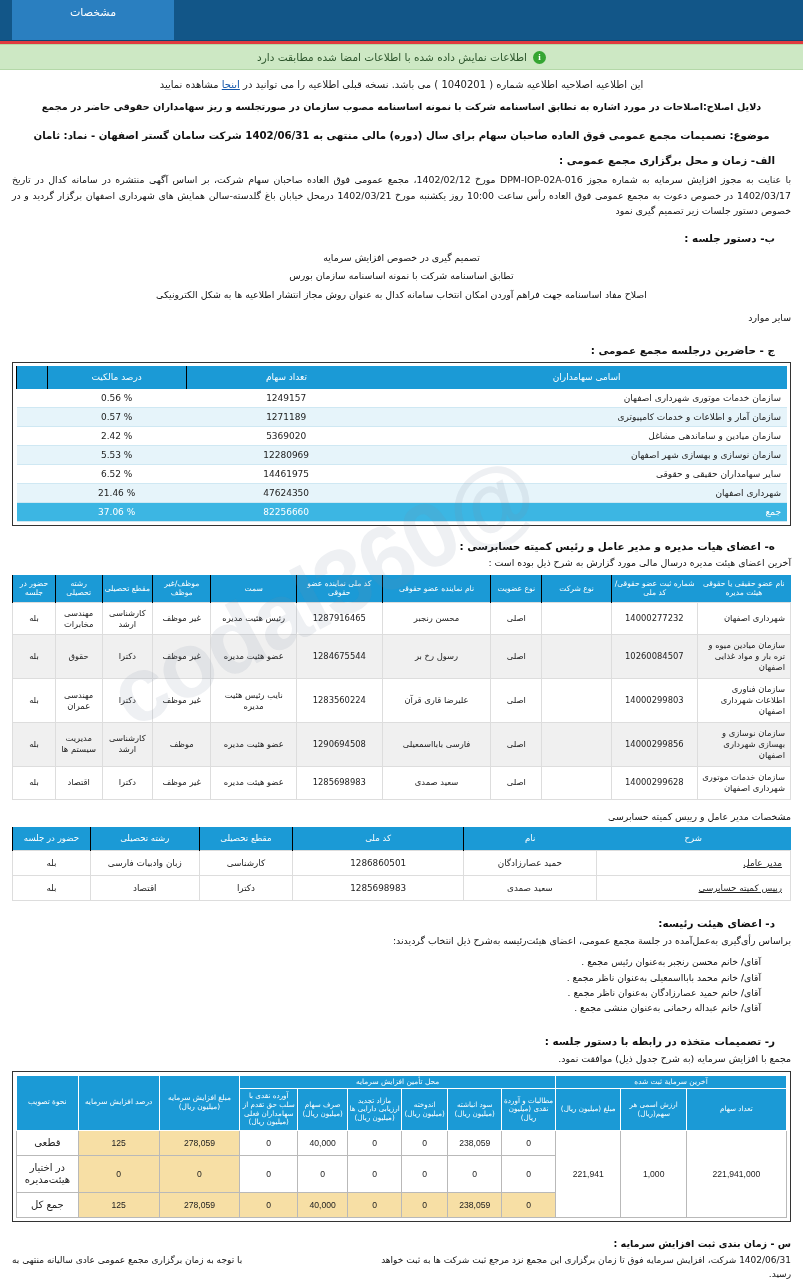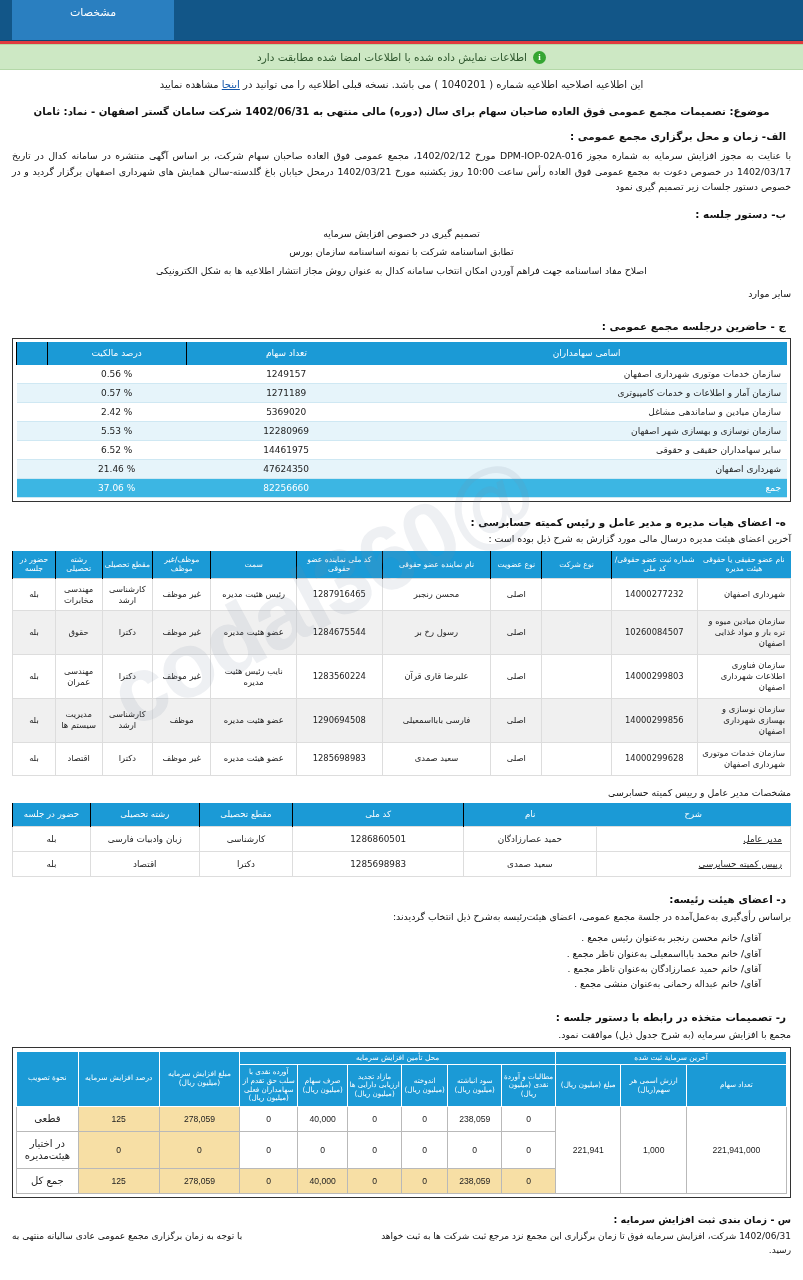--- a/index.html
+++ b/index.html
@@ -47,21 +47,21 @@
     padding:9px 10px 4px 10px;
   }
 
   
   .wrap { padding: 0 12px; }
   .subject {
     text-align:center; font-size:10.2px; font-weight:bold; color:#111;
     margin-top:14px;
   }
   .sect-title {
-    font-size:10.4px; font-weight:bold; color:#111; margin:13px 5px 6px 0;
+    font-size:10.4px; font-weight:bold; color:#111; margin:13px 16px 6px 0;
     text-align:right;
   }
   .para {
     font-size:9.4px; color:#111; line-height:1.65; text-align:justify;
     margin: 3px 0;
   }
   .para.center { text-align:center; }
   .bullet-list { margin:6px 30px 0 0; font-size:9.2px; line-height:1.65; color:#111; }
 
   
@@ -143,20 +143,21 @@
     <span class="icon-info">i</span>
     <span>اطلاعات نمایش داده شده با اطلاعات امضا شده مطابقت دارد</span>
   </div>
 
   <div class="notice">
     <span>این اطلاعیه اصلاحیه اطلاعیه شماره ( 1040201 ) می باشد. نسخه قبلی اطلاعیه را می توانید در</span>
     <a href="#">اینجا</a>
     <span>مشاهده نمایید</span>
   </div>
 
+  <div class="reason">دلایل اصلاح:اصلاحات در مورد اشاره به تطابق اساسنامه شرکت با نمونه اساسنامه مصوب سازمان در صورتجلسه و ریز سهامداران حقوقی حاضر در مجمع</div>
 
   <div class="wrap">
 
     <div class="subject">موضوع: تصمیمات مجمع عمومی فوق العاده صاحبان سهام برای سال (دوره) مالی منتهی به 1402/06/31 شرکت سامان گستر اصفهان - نماد: ثامان</div>
 
     <div class="sect-title">الف- زمان و محل برگزاری مجمع عمومی :</div>
     <div class="para">با عنایت به مجوز افزایش سرمایه به شماره مجوز DPM-IOP-02A-016 مورخ 1402/02/12، مجمع عمومی فوق العاده صاحبان سهام شرکت، بر اساس آگهی منتشره در سامانه کدال در تاریخ 1402/03/17 در خصوص دعوت به مجمع عمومی فوق العاده رأس ساعت 10:00 روز یکشنبه مورخ 1402/03/21 درمحل خیابان باغ گلدسته-سالن همایش های شهرداری اصفهان  برگزار گردید و در خصوص دستور جلسات زیر تصمیم گیری نمود</div>
 
     <div class="sect-title">ب- دستور جلسه :</div>
     <div class="para center">تصمیم گیری در خصوص افزایش سرمایه</div>

